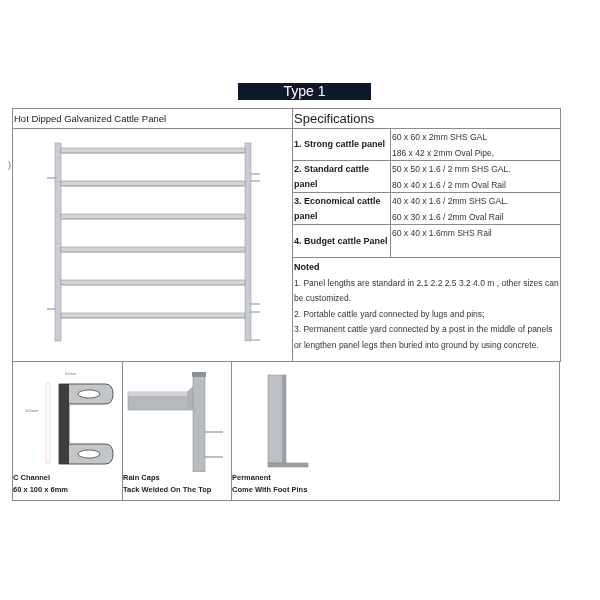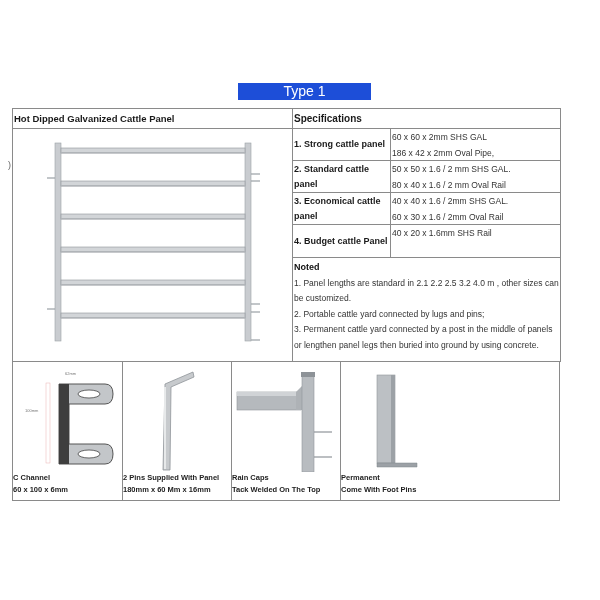--- a/index.html
+++ b/index.html
@@ -1,42 +1,42 @@
 <!DOCTYPE html>
 <html><head>
   <meta charset="utf-8">
   <style>
     * { box-sizing: border-box; margin: 0; padding: 0; }
     html, body { width: 600px; height: 600px; background: #ffffff; overflow: hidden; }
     body { position: relative; font-family: "Liberation Sans", sans-serif; color: #1a1a1a; }
 
     .type-banner {
       position: absolute; left: 238px; top: 83px; width: 133px; height: 17px;
-      background: #1d4ed8; color: #fff; font-size: 14px; line-height: 17px; text-align: center;
+      background: #0f172a; color: #fff; font-size: 14px; line-height: 17px; text-align: center;
       font-family: "Liberation Sans", sans-serif;
     }
 
     .top-table {
       position: absolute; left: 12px; top: 108px; width: 549px; height: 254px;
       border: 1px solid #8a8a8a;
     }
     .left-col {
       position: absolute; left: 0; top: 0; width: 280px; height: 252px;
       border-right: 1px solid #8a8a8a;
     }
     .left-head {
       height: 20px; border-bottom: 1px solid #8a8a8a;
-      font-size: 9.5px; font-weight: bold; line-height: 20px; padding-left: 1px;
+      font-size: 9.5px; font-weight: normal; line-height: 20px; padding-left: 1px;
     }
     .panel-area { position: relative; height: 231px; }
 
     .right-col { position: absolute; left: 280px; top: 0; width: 267px; height: 252px; }
     .spec-head {
       height: 20px; border-bottom: 1px solid #8a8a8a;
-      font-size: 10px; font-weight: bold; line-height: 20px; padding-left: 1px;
+      font-size: 13px; font-weight: normal; line-height: 20px; padding-left: 1px;
     }
     .spec-row { display: flex; border-bottom: 1px solid #8a8a8a; height: 32px; }
     .spec-row.tall { height: 33px; }
     .spec-name {
       width: 98px; border-right: 1px solid #8a8a8a; font-size: 9px; font-weight: bold;
       display: flex; align-items: center; padding-left: 1px; line-height: 15px;
     }
     .spec-vals { flex: 1; font-size: 8.5px; line-height: 16px; padding-left: 1px; color: #333; }
 
     .notes { font-size: 8.5px; line-height: 15.5px; padding-left: 1px; color: #333; padding-top: 2px; }
@@ -122,21 +122,21 @@
     <div class="spec-row">
       <div class="spec-name">3. Economical cattle  panel</div>
       <div class="spec-vals">
         <div>40 x 40 x 1.6 / 2mm SHS GAL.</div>
         <div>60 x 30 x 1.6 / 2mm Oval Rail</div>
       </div>
     </div>
     <div class="spec-row tall">
       <div class="spec-name">4. Budget cattle Panel</div>
       <div class="spec-vals">
-        <div>40 x 20 x 1.6mm SHS Rail</div>
+        <div>60 x 40 x 1.6mm SHS Rail</div>
       </div>
     </div>
 
     <div class="notes">
       <div class="title">Noted</div>
       <div>1. Panel lengths are standard in 2.1 2.2 2.5 3.2 4.0 m , other sizes can be customized.</div>
       <div>2. Portable cattle yard connected by lugs and pins;</div>
       <div>3. Permanent cattle yard connected by a post in the middle of panels or lengthen panel legs then buried into ground by using concrete.</div>
     </div>
   </div>
@@ -154,30 +154,20 @@
       <ellipse cx="76" cy="32" rx="11" ry="4" fill="#fff" stroke="#444" stroke-width="0.8"></ellipse>
       <ellipse cx="76" cy="92" rx="11" ry="4" fill="#fff" stroke="#444" stroke-width="0.8"></ellipse>
     </svg>
     <div class="cap">
       <div>C Channel</div>
       <div>60 x 100 x 6mm</div>
     </div>
   </div>
 
 
-  <div class="cell" style="width:109px">
-    <svg width="109" height="110" viewBox="0 0 109 110">
-      <path d="M42 22 L70 10 L71 15 L48 25 L47 108 L40 108 Z" fill="#c7cacd" stroke="#8f9499" stroke-width="0.8"></path>
-      <rect x="41" y="25" width="2" height="82" fill="#e7e9ea"></rect>
-    </svg>
-    <div class="cap">
-      <div>2 Pins Supplied With Panel</div>
-      <div>180mm x 60 Mm x 16mm</div>
-    </div>
-  </div>
 
   <div class="cell" style="width:109px">
     <svg width="109" height="110" viewBox="0 0 109 110">
       <rect x="5" y="30" width="64" height="18" fill="#b5b9bd" stroke="#8f9499" stroke-width="0.6"></rect>
       <rect x="5" y="30" width="64" height="4" fill="#d0d3d6"></rect>
       <path d="M64 30 L72 22 L72 48 L64 48 Z" fill="#aeb2b6"></path>
       <rect x="70" y="13" width="12" height="97" fill="#b8bcc0" stroke="#8f9499" stroke-width="0.6"></rect>
       <rect x="69" y="10" width="14" height="5" fill="#8d9297"></rect>
       <line x1="82" y1="70" x2="100" y2="70" stroke="#8f9499" stroke-width="1.2"></line>
       <line x1="82" y1="95" x2="100" y2="95" stroke="#8f9499" stroke-width="1.2"></line>

